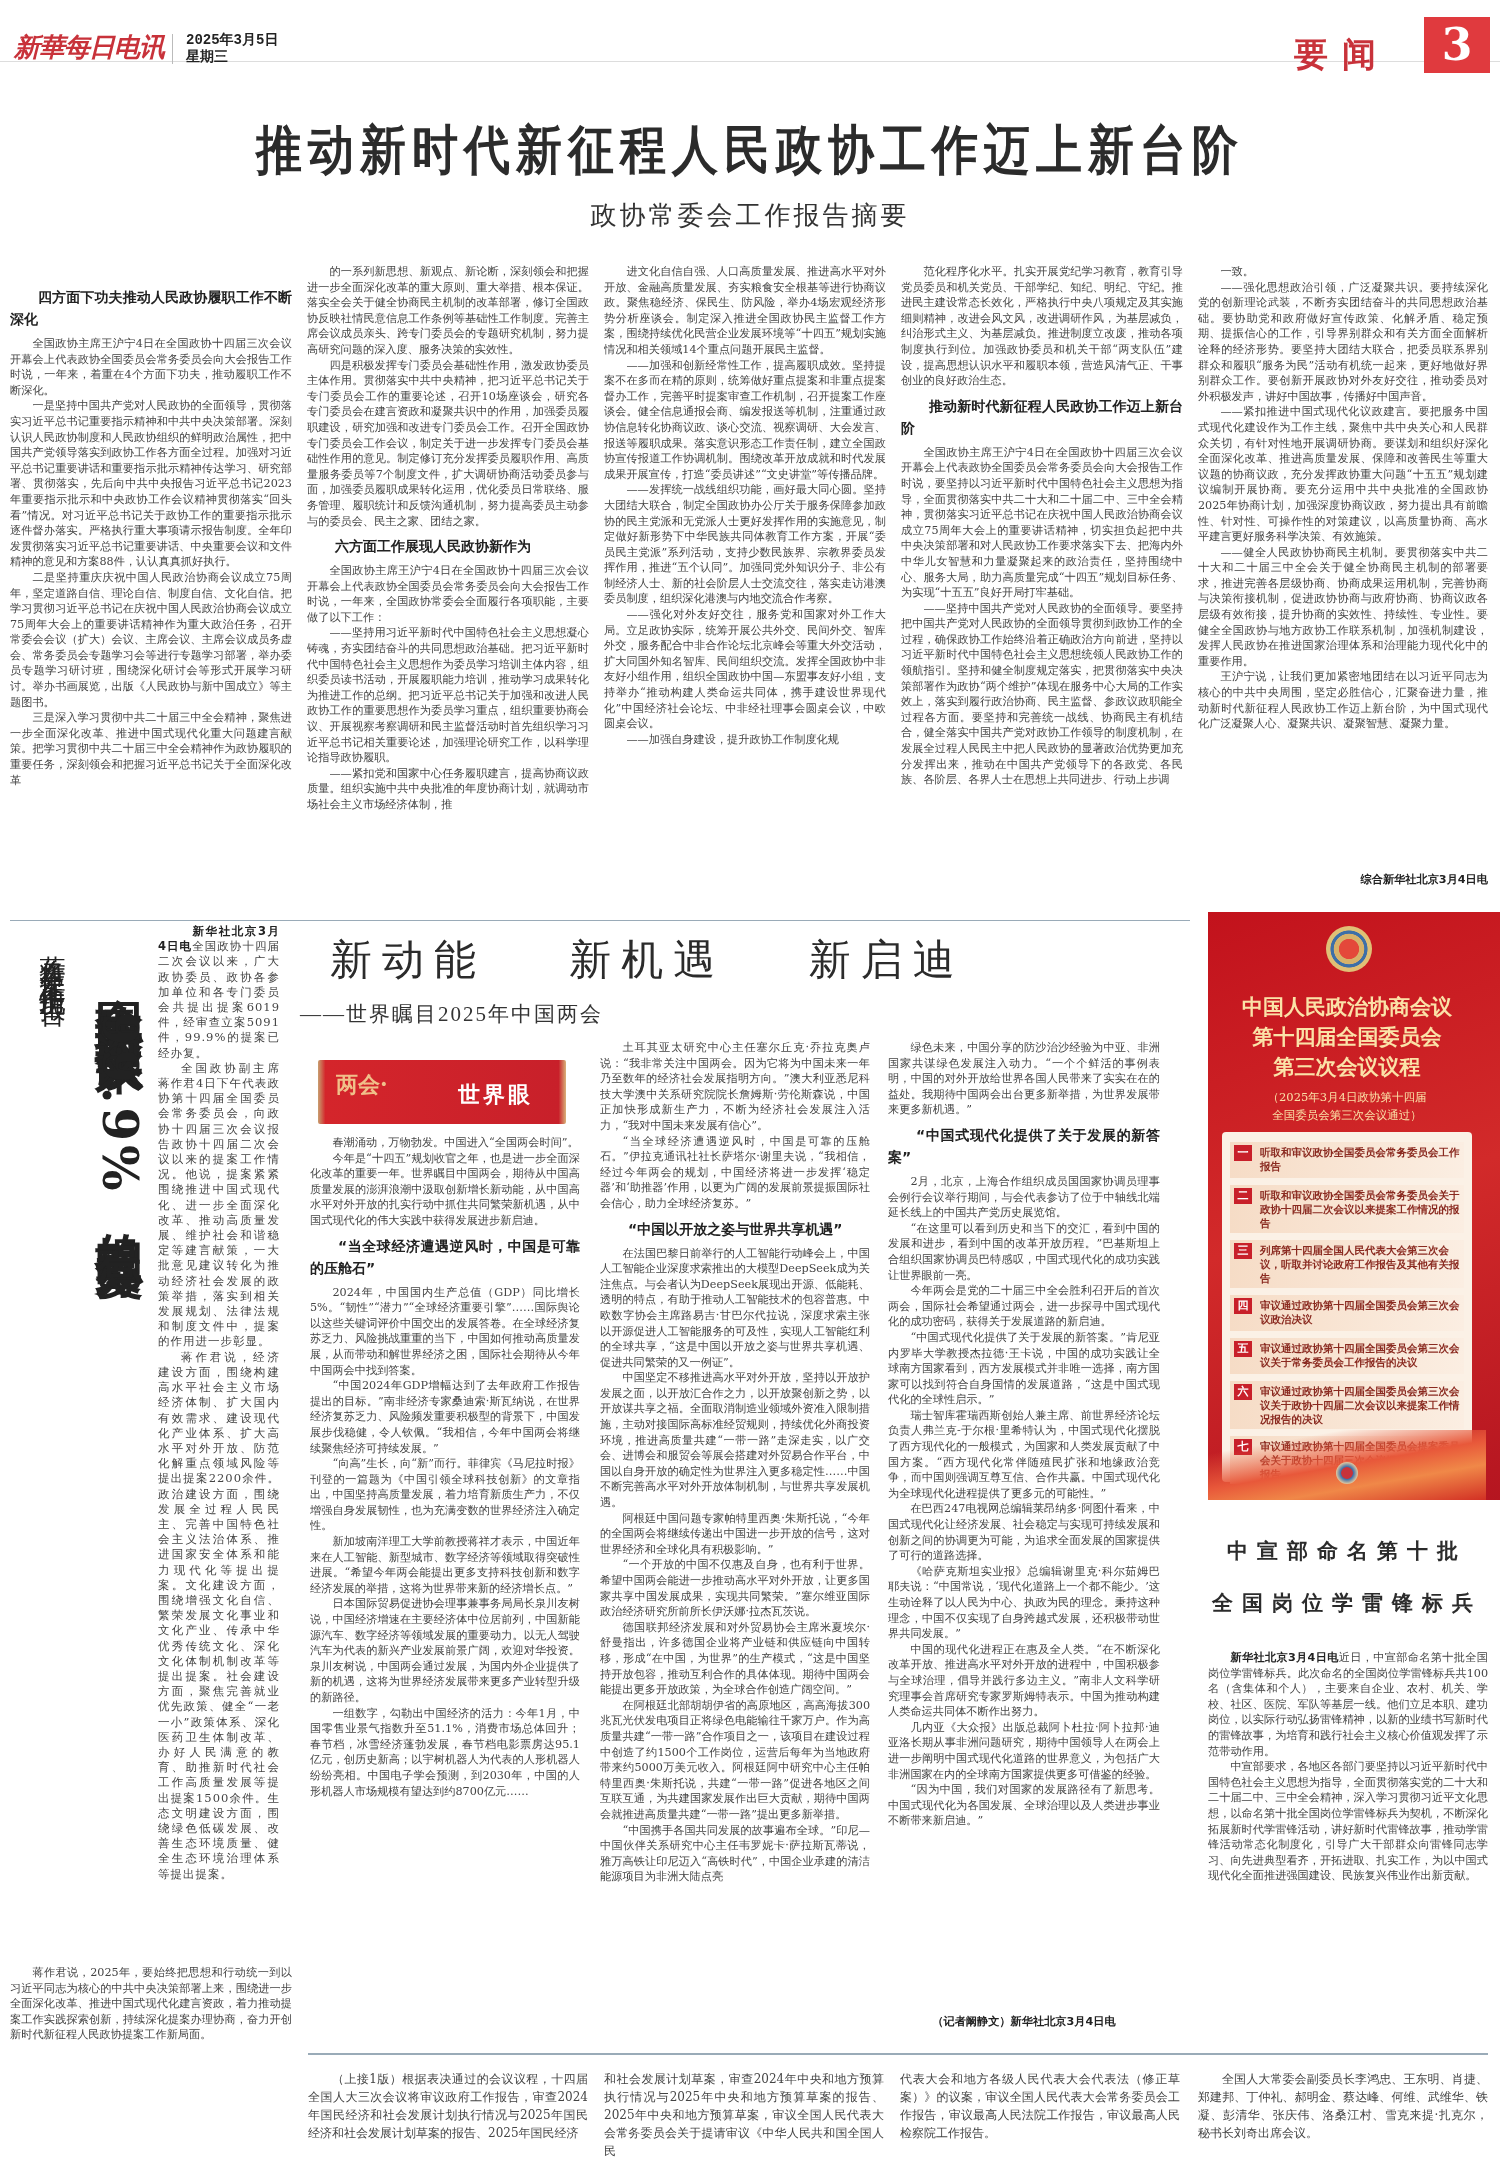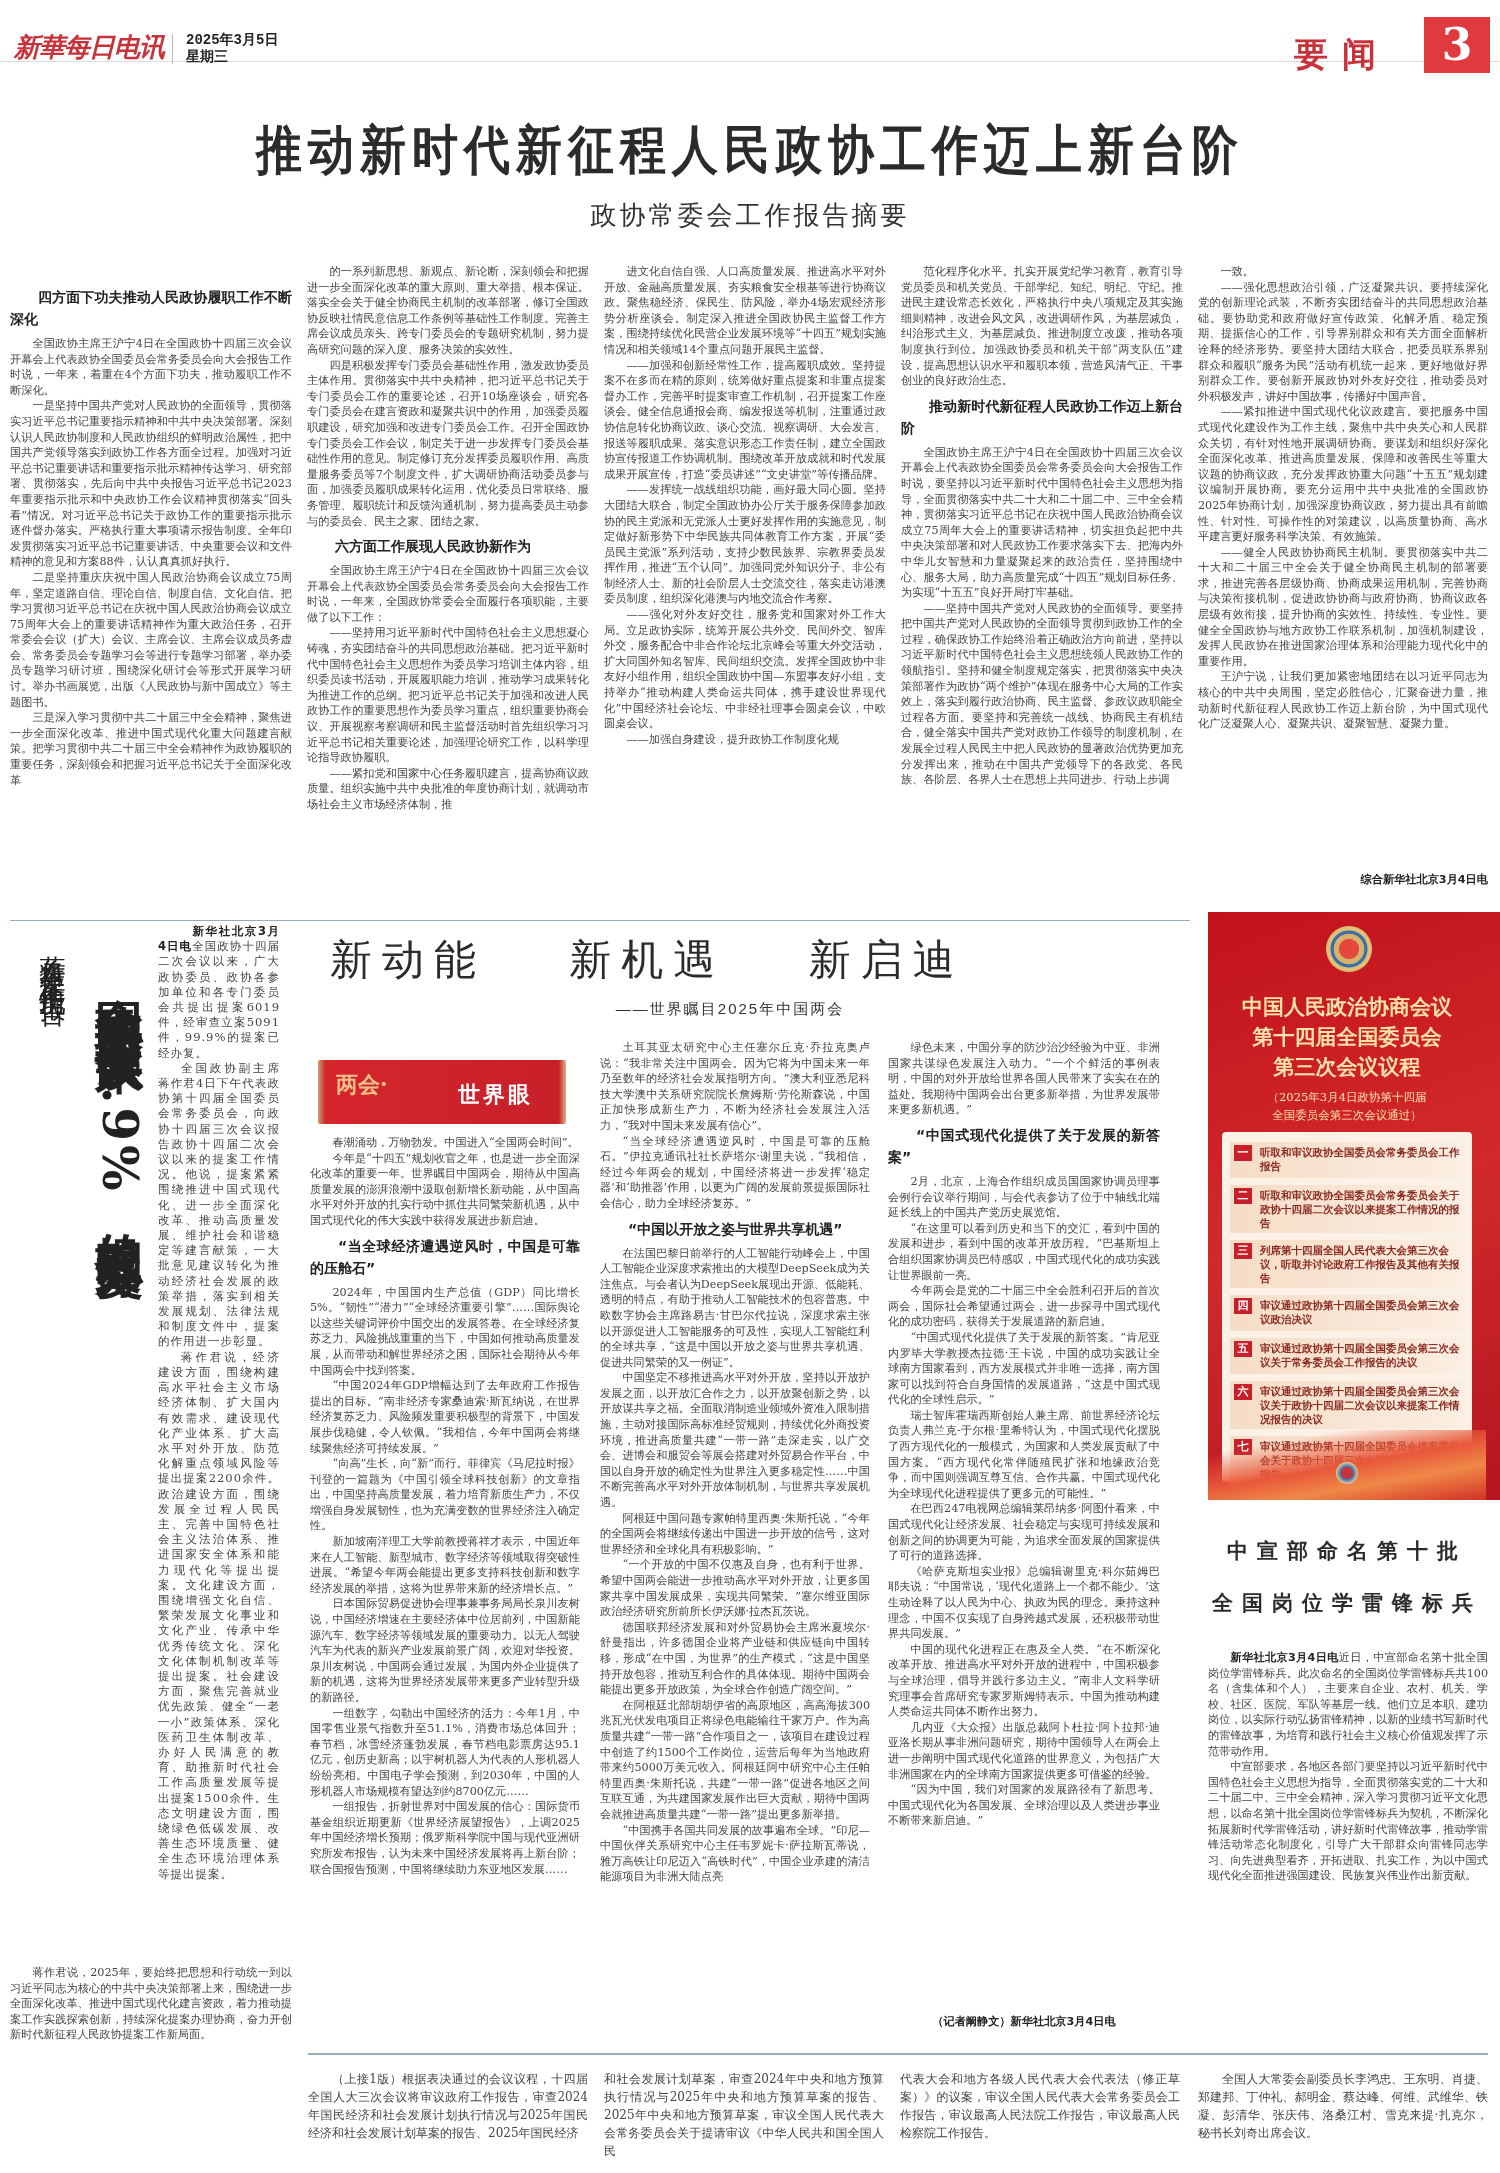--- a/index.html
+++ b/index.html
@@ -14,21 +14,21 @@
 .headline{position:absolute;left:0;top:120px;width:1500px;text-align:center;font-size:46px;font-weight:bold;color:#2b2b2b;letter-spacing:6px;transform:scaleY(1.15)}
 .subhead{position:absolute;left:0;top:198px;width:1500px;text-align:center;font-size:26px;color:#333;letter-spacing:3px;font-family:"DejaVu Sans",sans-serif}
 .col{position:absolute;font-size:11.2px;line-height:15.6px;color:#444;text-align:justify;overflow:hidden}
 .col p{text-indent:2em}
 .col h4{font-family:"DejaVu Sans",sans-serif;font-size:14px;line-height:22px;color:#222;margin:6px 0;text-indent:2em}
 .col .end{text-align:right;font-weight:bold;font-family:"DejaVu Sans",sans-serif;color:#222;margin-top:4px}
 .vtitle{position:absolute;writing-mode:vertical-rl;color:#222}
 .rule{position:absolute;height:2px;background:#9aabb8}
 .banner2{position:absolute;left:300px;top:932px;width:860px;text-align:left;font-size:42px;color:#2b2b2b;letter-spacing:10px}
 .banner2 span{margin:0 30px}
-.banner2sub{position:absolute;left:300px;top:1000px;width:860px;text-align:center;font-size:15px;color:#333;font-family:Liberation Sans, sans-serif;letter-spacing:2px}
+.banner2sub{position:absolute;left:300px;top:1000px;width:860px;font-size:21px;color:#333;font-family:Liberation Serif, serif;letter-spacing:2px}
 .lh-logo{position:absolute;left:318px;top:1060px;width:248px;height:64px;background:linear-gradient(90deg,#c8a070 0%,#d4252b 3%,#c8202a 97%,#d9b27a 100%);border-radius:2px}
 .lh-logo .a{position:absolute;left:18px;top:10px;font-size:22px;color:#f0c08a;font-weight:bold}
 .lh-logo .b{position:absolute;left:140px;top:20px;font-size:22px;color:#fff;font-family:"DejaVu Sans",sans-serif;font-weight:bold;letter-spacing:3px}
 .poster{position:absolute;left:1208px;top:912px;width:300px;height:588px;background:linear-gradient(160deg,#c2121c 0%,#d22a2a 50%,#b51520 100%);overflow:hidden}
 .poster .emblem{position:absolute;left:118px;top:14px;width:46px;height:46px;border-radius:50%;background:radial-gradient(circle,#e4483a 30%,#d7b26a 32%,#d7b26a 46%,#3d6fa8 48%,#3d6fa8 56%,#e0c076 58%)}
 .poster .t1{position:absolute;left:0;top:80px;width:278px;text-align:center;font-size:21px;font-weight:bold;color:#fbe2a8;font-family:"DejaVu Sans",sans-serif;line-height:30px}
 .poster .t2{position:absolute;left:0;top:176px;width:278px;text-align:center;font-size:11.5px;color:#fbe2a8;line-height:18px}
 .poster .box{position:absolute;left:14px;top:220px;width:250px;height:350px;background:#fbf1e6;border-radius:4px;padding:10px 8px}
 .item{display:flex;align-items:flex-start;margin-bottom:7px;background:linear-gradient(90deg,#f6dcc6,#fbeee2);padding:3px 4px;min-height:36px}
 .item .num{width:18px;height:16px;background:#c8202a;color:#fff;font-size:11px;font-weight:bold;text-align:center;line-height:16px;flex:none;margin-right:8px;font-family:"DejaVu Sans",sans-serif}
@@ -121,21 +121,20 @@
 <div class="col" style="left:310px;top:1135px;width:270px;height:865px">
   <p>春潮涌动，万物勃发。中国进入“全国两会时间”。</p>
   <p>今年是“十四五”规划收官之年，也是进一步全面深化改革的重要一年。世界瞩目中国两会，期待从中国高质量发展的澎湃浪潮中汲取创新增长新动能，从中国高水平对外开放的扎实行动中抓住共同繁荣新机遇，从中国式现代化的伟大实践中获得发展进步新启迪。</p>
   <h4>“当全球经济遭遇逆风时，中国是可靠的压舱石”</h4>
   <p>2024年，中国国内生产总值（GDP）同比增长5%。“韧性”“潜力”“全球经济重要引擎”……国际舆论以这些关键词评价中国交出的发展答卷。在全球经济复苏乏力、风险挑战重重的当下，中国如何推动高质量发展，从而带动和解世界经济之困，国际社会期待从今年中国两会中找到答案。</p>
   <p>“中国2024年GDP增幅达到了去年政府工作报告提出的目标。”南非经济专家桑迪索·斯瓦纳说，在世界经济复苏乏力、风险频发重要积极型的背景下，中国发展步伐稳健，令人钦佩。“我相信，今年中国两会将继续聚焦经济可持续发展。”</p>
   <p>“向高”生长，向“新”而行。菲律宾《马尼拉时报》刊登的一篇题为《中国引领全球科技创新》的文章指出，中国坚持高质量发展，着力培育新质生产力，不仅增强自身发展韧性，也为充满变数的世界经济注入确定性。</p>
   <p>新加坡南洋理工大学前教授蒋祥才表示，中国近年来在人工智能、新型城市、数字经济等领域取得突破性进展。“希望今年两会能提出更多支持科技创新和数字经济发展的举措，这将为世界带来新的经济增长点。”</p>
   <p>日本国际贸易促进协会理事兼事务局局长泉川友树说，中国经济增速在主要经济体中位居前列，中国新能源汽车、数字经济等领域发展的重要动力。以无人驾驶汽车为代表的新兴产业发展前景广阔，欢迎对华投资。泉川友树说，中国两会通过发展，为国内外企业提供了新的机遇，这将为世界经济发展带来更多产业转型升级的新路径。</p>
   <p>一组数字，勾勒出中国经济的活力：今年1月，中国零售业景气指数升至51.1%，消费市场总体回升；春节档，冰雪经济蓬勃发展，春节档电影票房达95.1亿元，创历史新高；以宇树机器人为代表的人形机器人纷纷亮相。中国电子学会预测，到2030年，中国的人形机器人市场规模有望达到约8700亿元……</p>
-  <p>一组报告，折射世界对中国发展的信心：国际货币基金组织近期更新《世界经济展望报告》，上调2025年中国经济增长预期；俄罗斯科学院中国与现代亚洲研究所发布报告，认为未来中国经济发展将再上新台阶；联合国报告预测，中国将继续助力东亚地区发展……</p>
 </div>
 <div class="col" style="left:600px;top:1040px;width:270px;height:960px">
   <p>土耳其亚太研究中心主任塞尔丘克·乔拉克奥卢说：“我非常关注中国两会。因为它将为中国未来一年乃至数年的经济社会发展指明方向。”澳大利亚悉尼科技大学澳中关系研究院院长詹姆斯·劳伦斯森说，中国正加快形成新生产力，不断为经济社会发展注入活力，“我对中国未来发展有信心”。</p>
   <p>“当全球经济遭遇逆风时，中国是可靠的压舱石。”伊拉克通讯社社长萨塔尔·谢里夫说，“我相信，经过今年两会的规划，中国经济将进一步发挥‘稳定器’和‘助推器’作用，以更为广阔的发展前景提振国际社会信心，助力全球经济复苏。”</p>
   <h4>“中国以开放之姿与世界共享机遇”</h4>
   <p>在法国巴黎日前举行的人工智能行动峰会上，中国人工智能企业深度求索推出的大模型DeepSeek成为关注焦点。与会者认为DeepSeek展现出开源、低能耗、透明的特点，有助于推动人工智能技术的包容普惠。中欧数字协会主席路易吉·甘巴尔代拉说，深度求索主张以开源促进人工智能服务的可及性，实现人工智能红利的全球共享，“这是中国以开放之姿与世界共享机遇、促进共同繁荣的又一例证”。</p>
   <p>中国坚定不移推进高水平对外开放，坚持以开放护发展之面，以开放汇合作之力，以开放聚创新之势，以开放谋共享之福。全面取消制造业领域外资准入限制措施，主动对接国际高标准经贸规则，持续优化外商投资环境，推进高质量共建“一带一路”走深走实，以广交会、进博会和服贸会等展会搭建对外贸易合作平台，中国以自身开放的确定性为世界注入更多稳定性……中国不断完善高水平对外开放体制机制，与世界共享发展机遇。</p>
   <p>阿根廷中国问题专家帕特里西奥·朱斯托说，“今年的全国两会将继续传递出中国进一步开放的信号，这对世界经济和全球化具有积极影响。”</p>
   <p>“一个开放的中国不仅惠及自身，也有利于世界。希望中国两会能进一步推动高水平对外开放，让更多国家共享中国发展成果，实现共同繁荣。”塞尔维亚国际政治经济研究所前所长伊沃娜·拉杰瓦茨说。</p>
   <p>德国联邦经济发展和对外贸易协会主席米夏埃尔·舒曼指出，许多德国企业将产业链和供应链向中国转移，形成“在中国，为世界”的生产模式，“这是中国坚持开放包容，推动互利合作的具体体现。期待中国两会能提出更多开放政策，为全球合作创造广阔空间。”</p>

